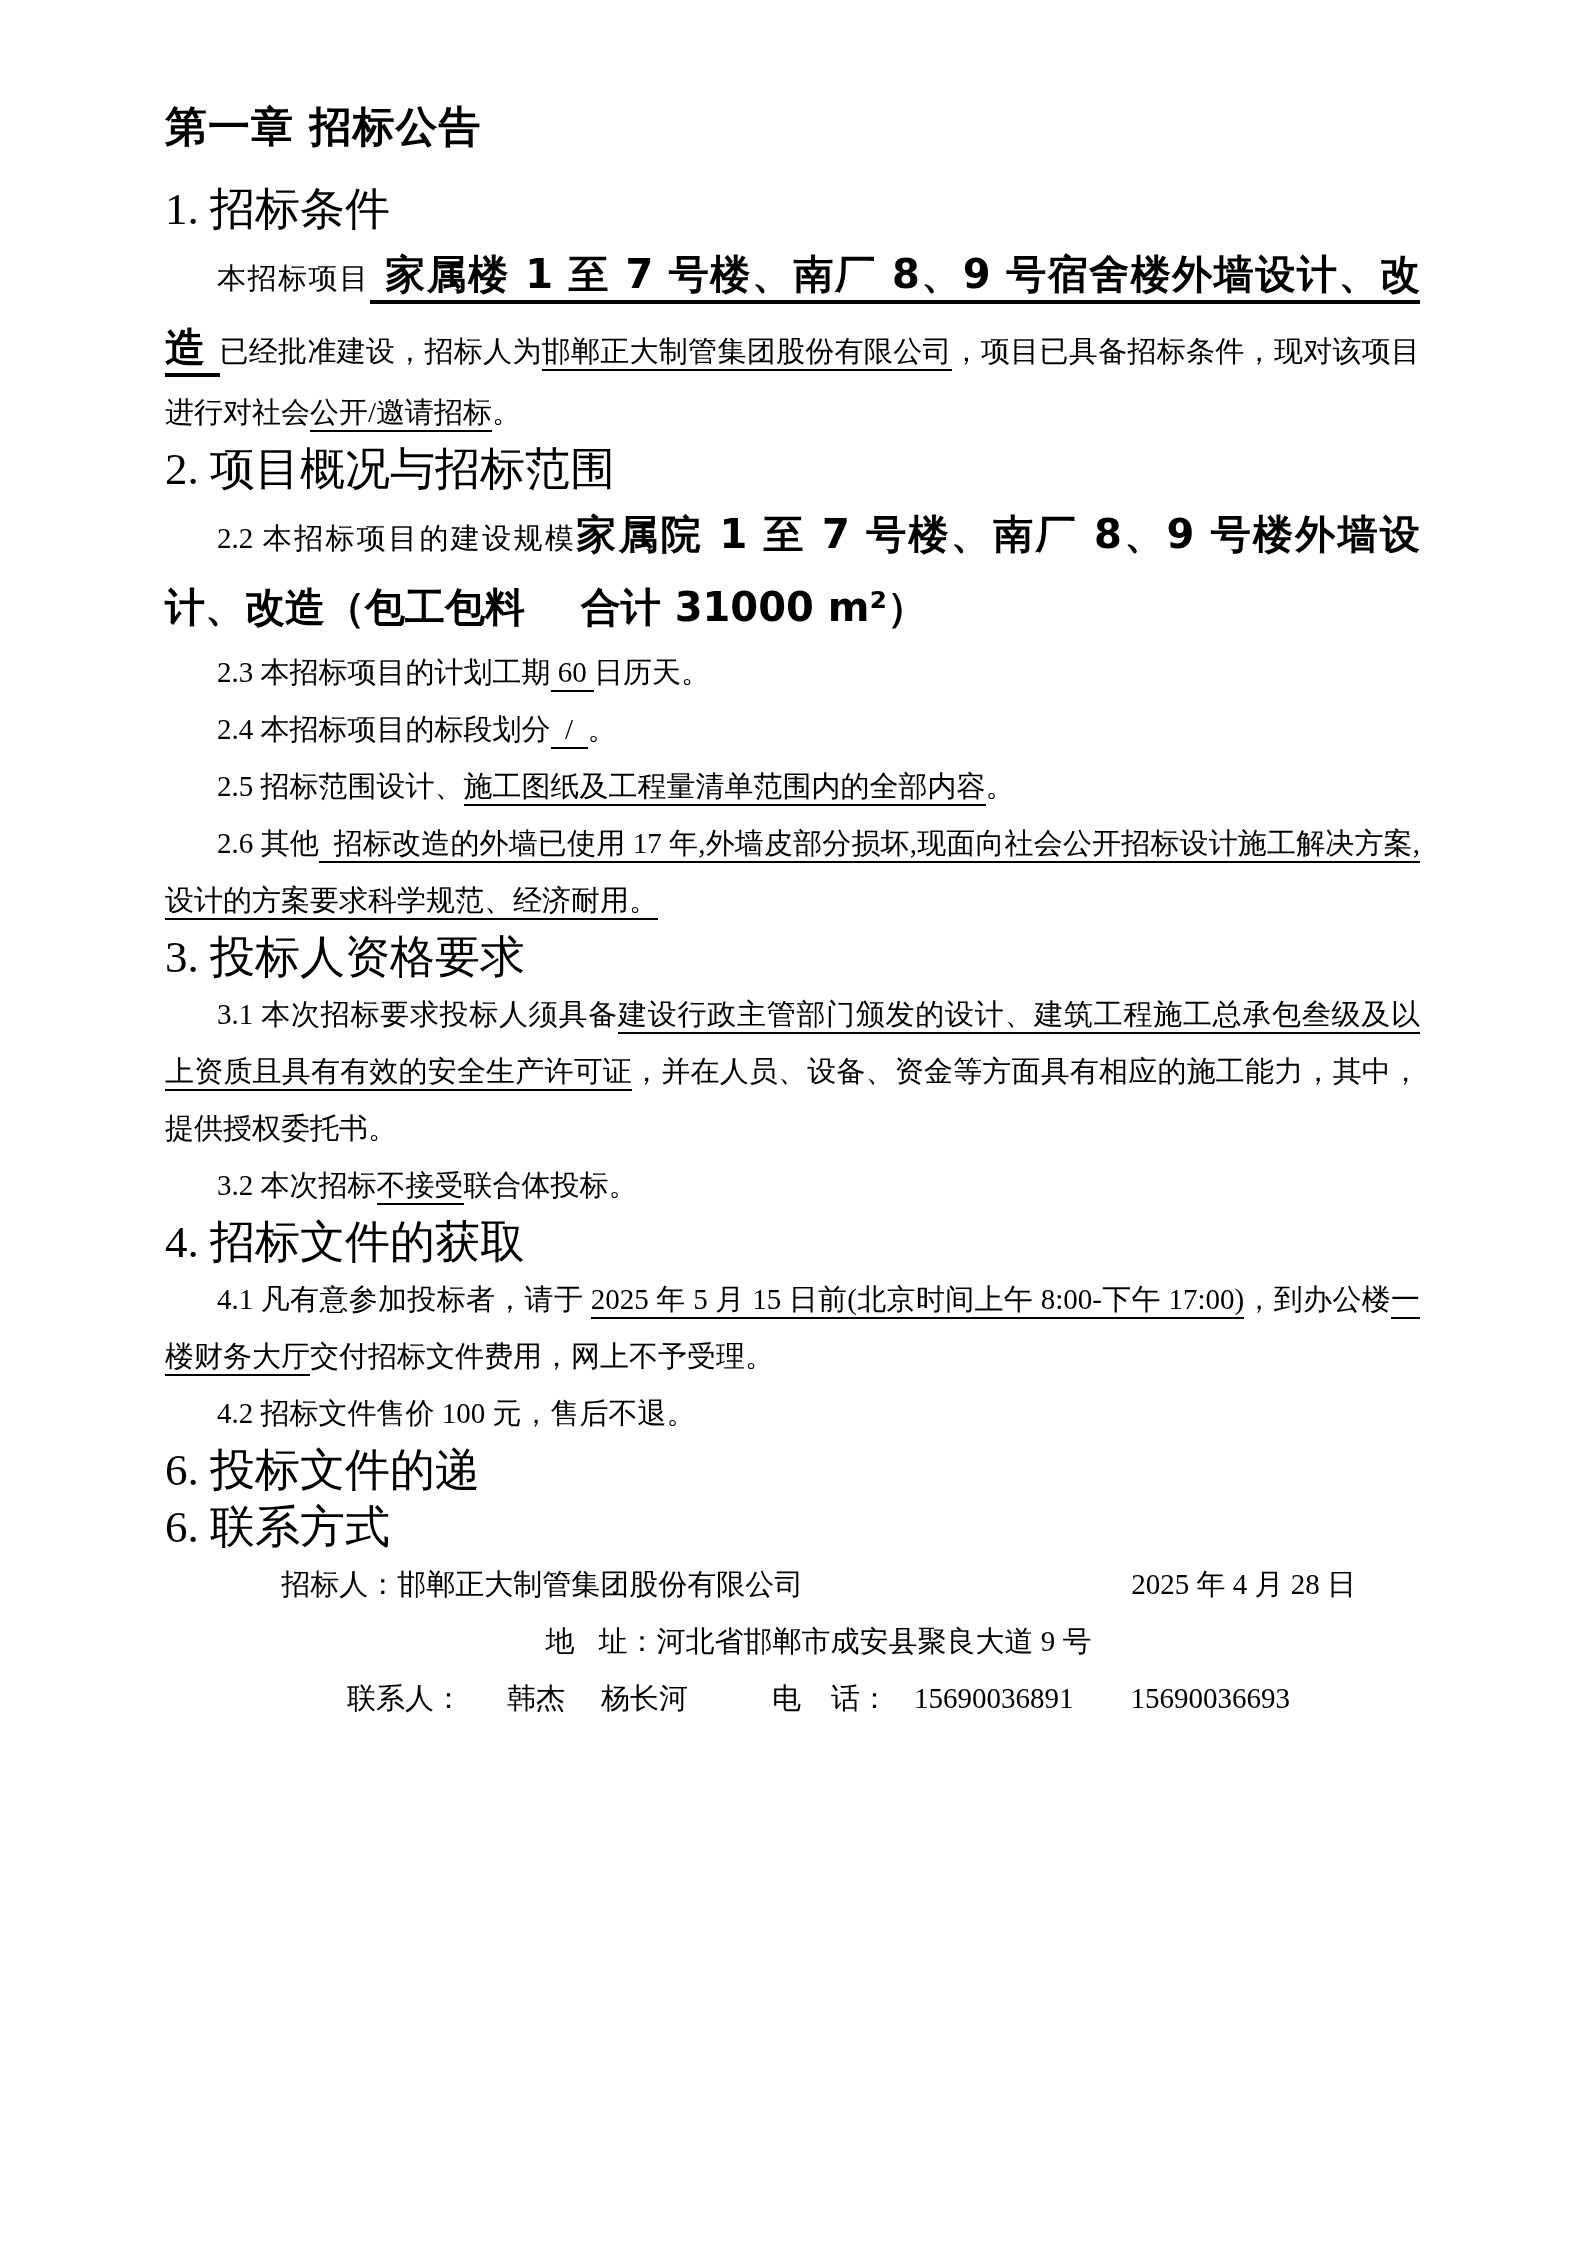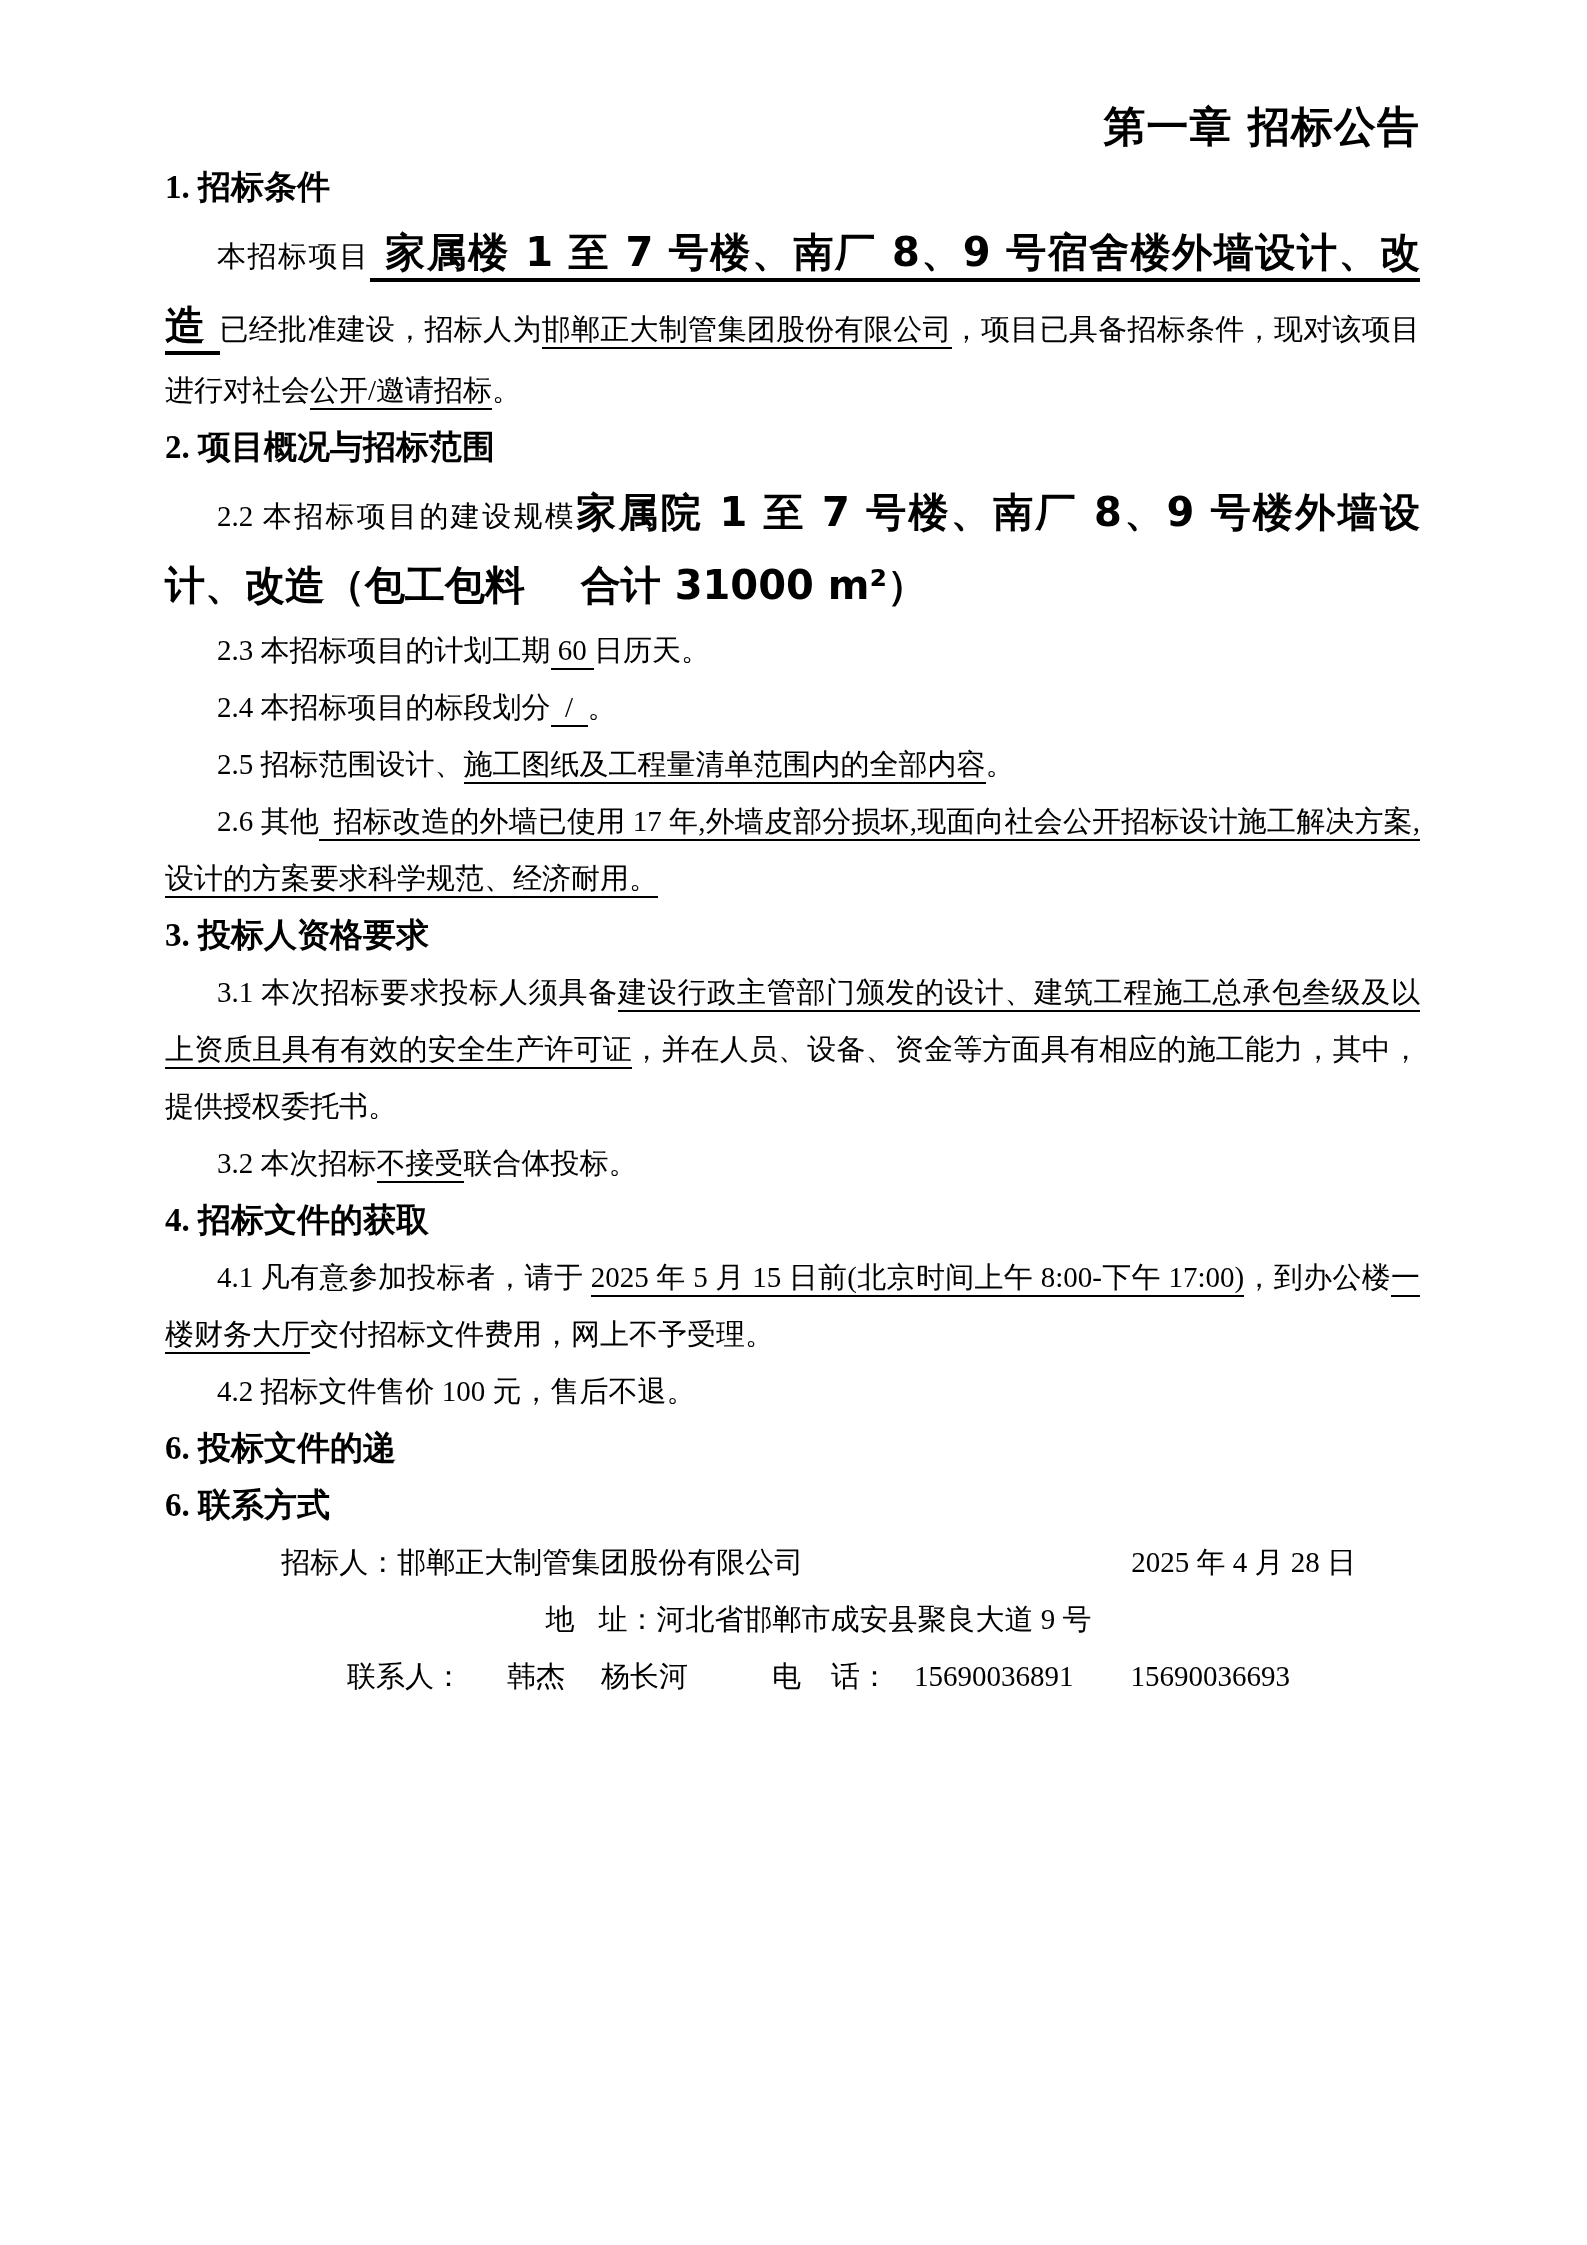--- a/index.html
+++ b/index.html
@@ -17,26 +17,27 @@
     background: #ffffff;
     color: #000000;
     font-family: "Liberation Serif", "DejaVu Serif", serif;
     font-size: 29px;
   }
   .doc-title {
     font-family: "DejaVu Sans", "Liberation Sans", sans-serif;
     font-weight: bold;
     font-size: 42px;
     line-height: 64px;
-    text-align: right;
+    text-align: left;
+    margin-bottom: 22px;
     letter-spacing: 1px;
   }
   .h {
-    font-weight: bold;
-    font-size: 33px;
+    font-weight: normal;
+    font-size: 45px;
     line-height: 57px;
   }
   .para {
     line-height: 57px;
     text-indent: 52px;
     text-align: justify;
     margin: 0;
   }
   .para.contact { text-align: center; }
   .big {

